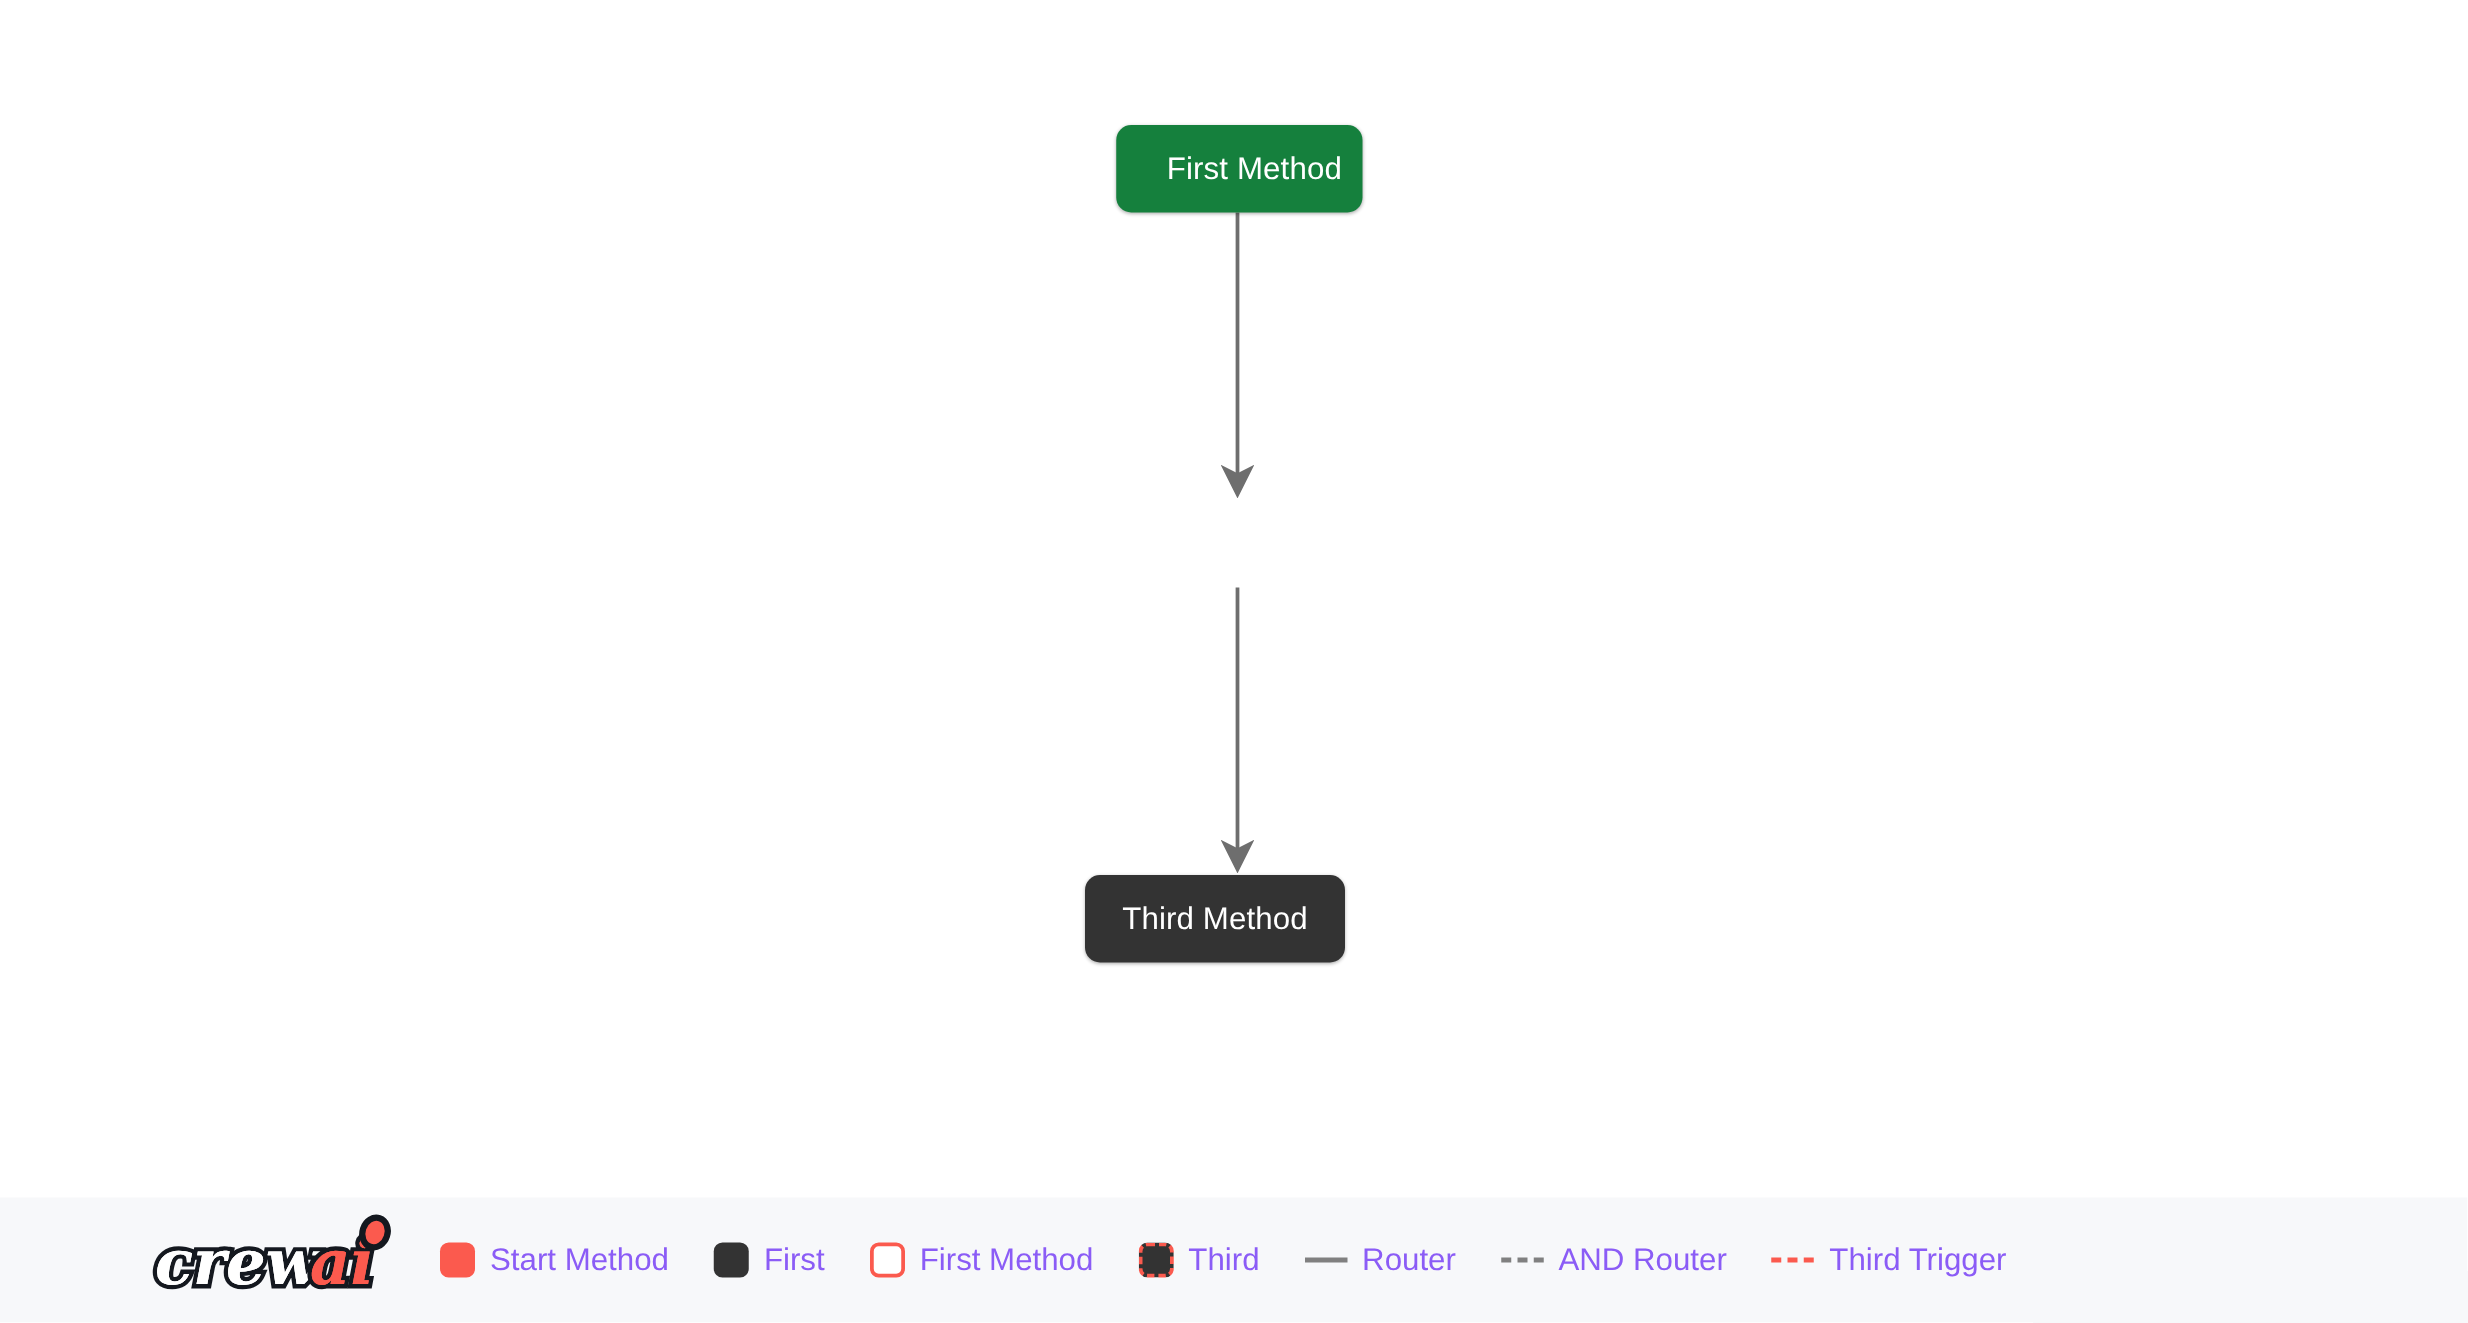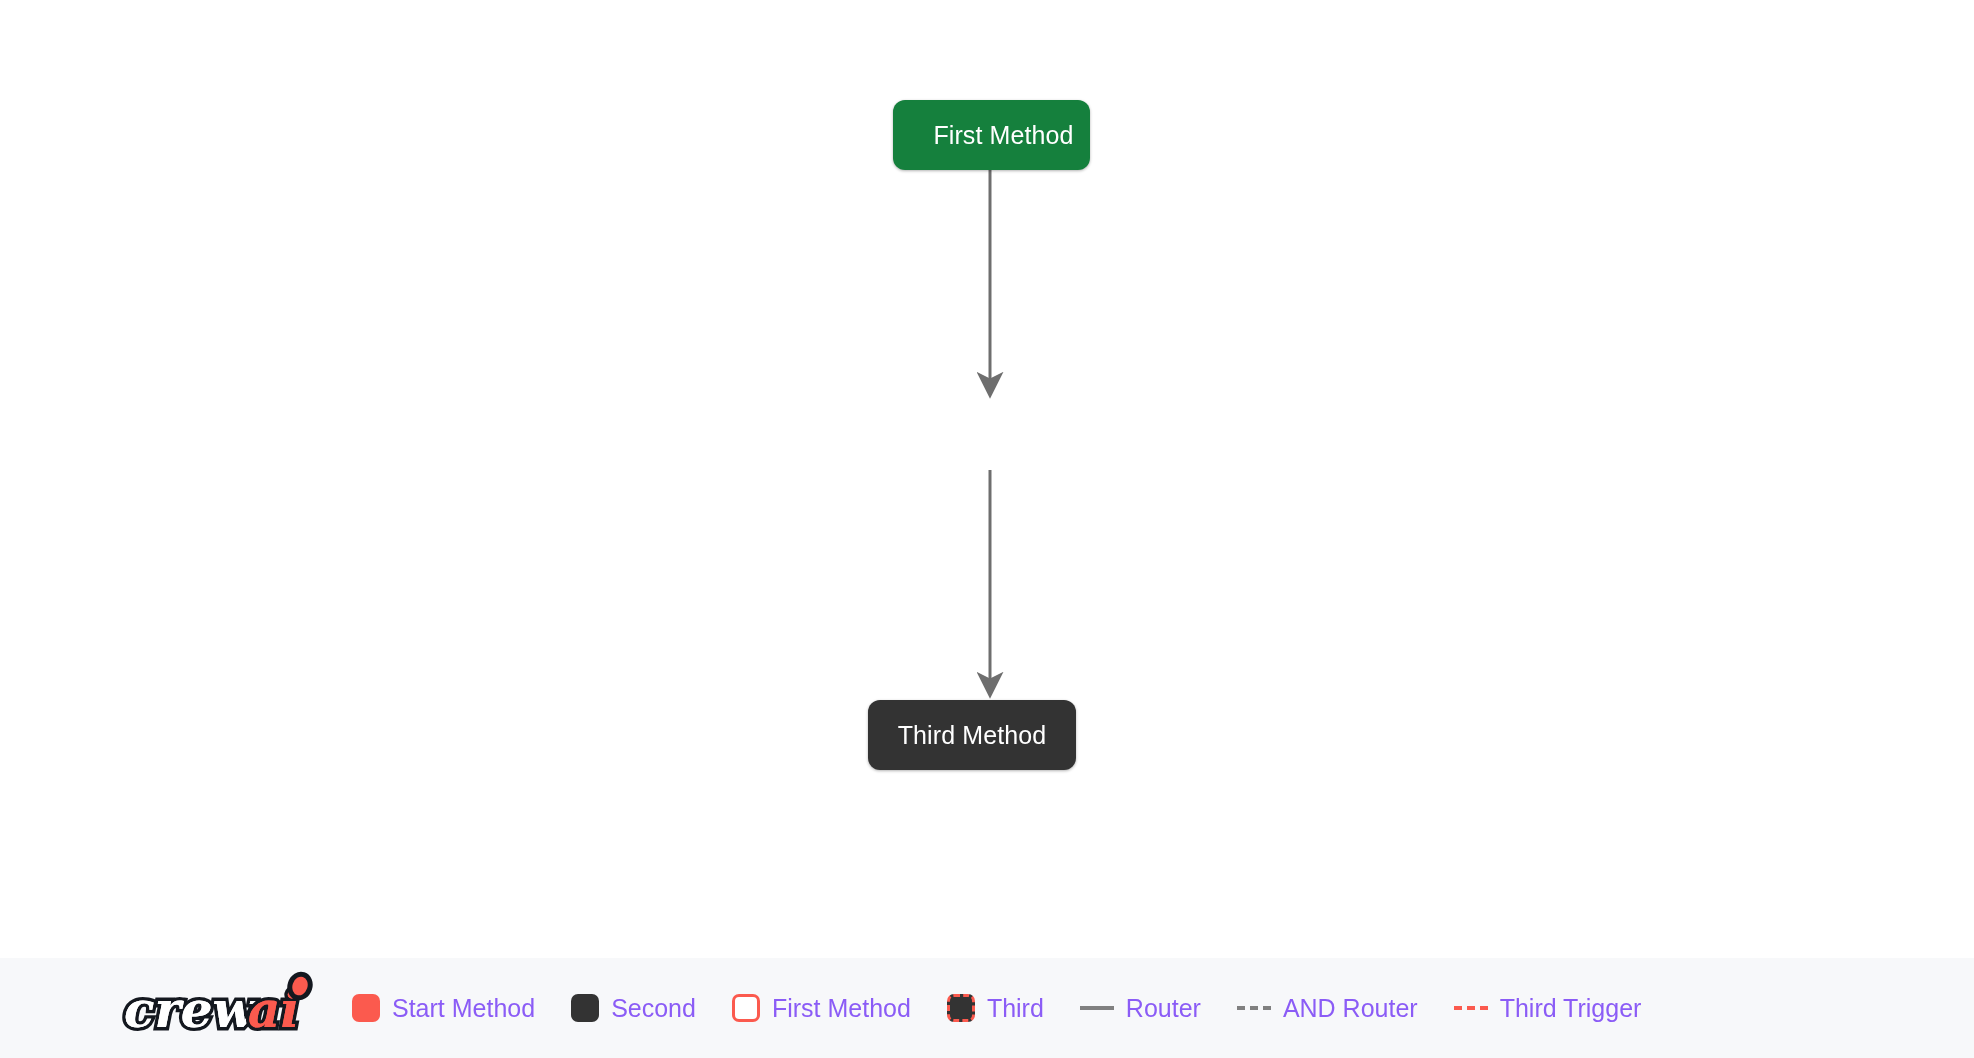--- a/index.html
+++ b/index.html
@@ -173,21 +173,21 @@
       </svg>
     </div>
 
     <div class="legend-item">
       <span class="swatch swatch-start"></span>
       <span class="legend-label">Start Method</span>
     </div>
 
     <div class="legend-item">
       <span class="swatch swatch-method"></span>
-      <span class="legend-label">Second</span>
+      <span class="legend-label">First</span>
     </div>
 
     <div class="legend-item">
       <span class="swatch swatch-crew"></span>
       <span class="legend-label">First Method</span>
     </div>
 
     <div class="legend-item">
       <span class="swatch swatch-router"></span>
       <span class="legend-label">Third</span>

